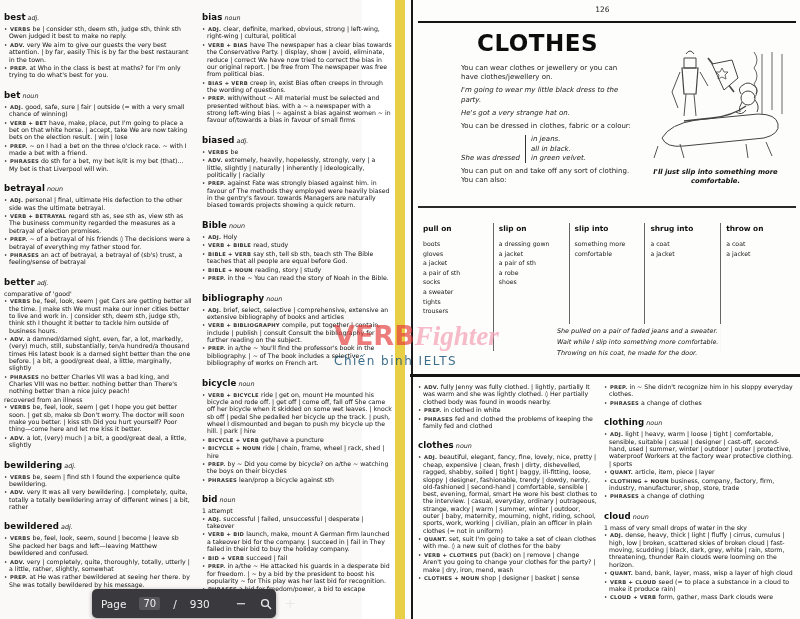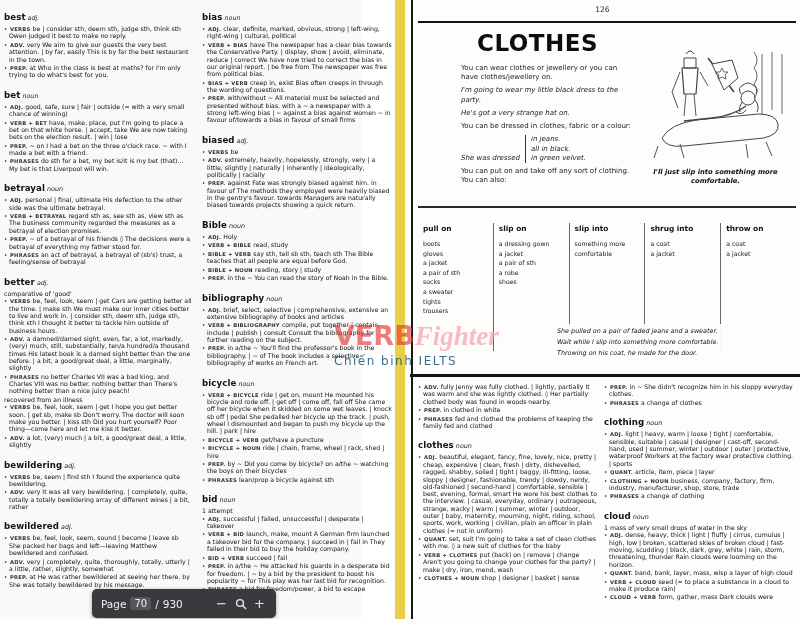--- a/index.html
+++ b/index.html
@@ -51,21 +51,21 @@
   .rcol1{left:13px;width:180px;}
   .rcol2{left:199px;width:190px;}
   
   .watermark{position:absolute;left:334px;top:322px;z-index:5;pointer-events:none;opacity:.8;line-height:1;}
   .wm1{font-size:27px;font-weight:800;}
   .wm1 .red{color:rgba(229,62,62,.85);}
   .wm1 .pink{color:rgba(244,160,180,.9);font-style:italic;font-family:Liberation Serif, serif;font-weight:700;}
   .wm2{font-size:12px;color:#0c4a6e;letter-spacing:1.5px;margin-top:5px;}
   
   .toolbar{position:absolute;left:92px;top:589px;width:166px;height:29px;background:#3a3a3e;
-           border-radius:5px;z-index:10;display:flex;align-items:center;padding:0 9px;gap:4px;
+           border-radius:5px;z-index:10;display:flex;align-items:center;padding:0 9px;gap:13px;
            color:#efefef;font-size:10.5px;box-shadow:0 1px 4px rgba(0,0,0,.35);}
   .pg-num{background:#55555a;border-radius:2px;padding:1px 4px;font-size:10px;cursor:text;}
   .tb-btn{display:flex;align-items:center;justify-content:center;width:15px;height:18px;
           font-size:13px;color:#e8e8e8;cursor:pointer;}
   .tb-sp{flex:1;}
   svg{display:block;}
 </style>
 </head>
 <body>
 

